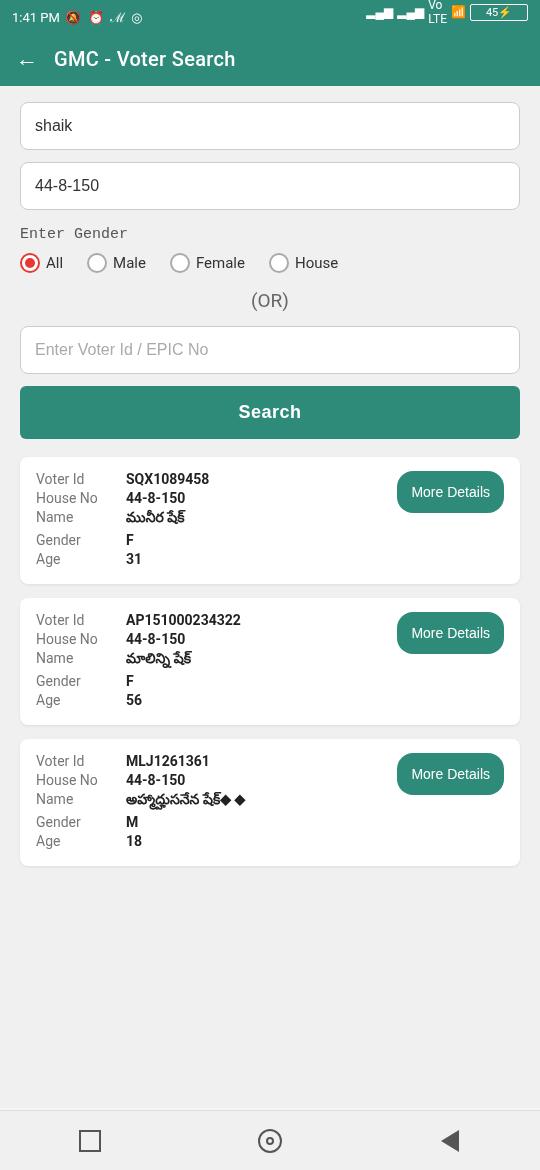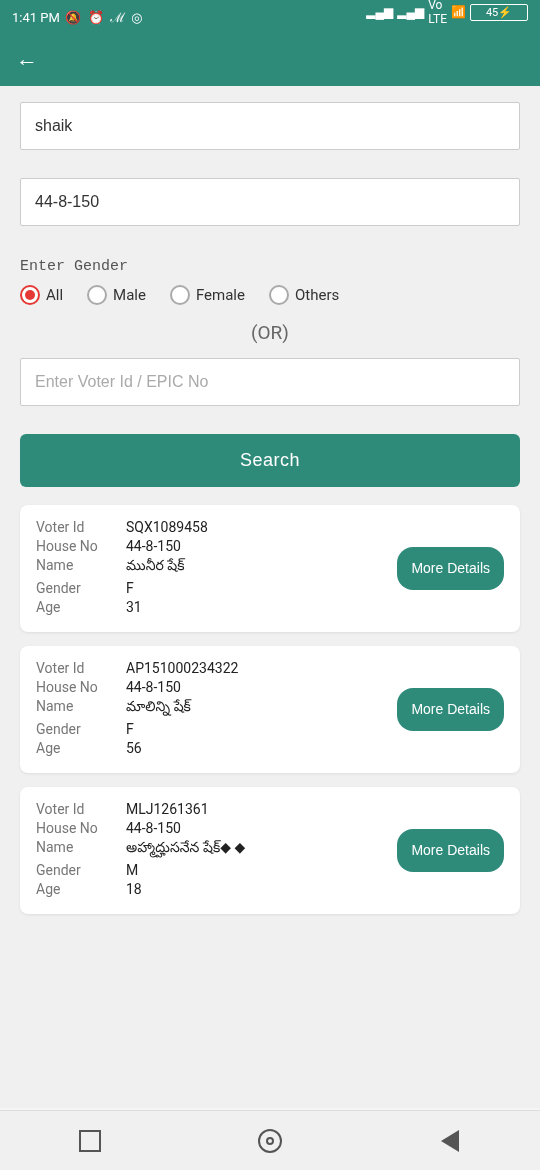--- a/index.html
+++ b/index.html
@@ -50,27 +50,27 @@
     .main {
       padding: 16px 20px;
       background: #f0f0f0;
       min-height: calc(1170px - 32px - 56px - 60px);
     }
 
     
     .input-field {
       width: 100%;
       border: 1.5px solid #ccc;
-      border-radius: 2px;
+      border-radius: 8px;
       padding: 14px 14px;
       font-size: 16px;
       background: #fff;
       color: #333;
       outline: none;
-      margin-bottom: 28px;
+      margin-bottom: 12px;
     }
     .input-field::placeholder { color: #aaa; }
 
     
     .gender-label {
       font-size: 15px;
       color: #555;
       margin-bottom: 10px;
       margin-top: 4px;
       font-family: Liberation Mono, monospace;
@@ -121,51 +121,51 @@
 
     
     .search-btn {
       width: 100%;
       background: #2e8b7a;
       color: #fff;
       border: none;
       border-radius: 6px;
       padding: 16px;
       font-size: 18px;
-      font-weight: 400;
+      font-weight: 700;
       cursor: pointer;
       margin-bottom: 18px;
       letter-spacing: 0.5px;
     }
 
     
     .result-card {
       background: #fff;
       border-radius: 8px;
       padding: 14px 16px;
       margin-bottom: 14px;
       display: flex;
-      align-items: center;
+      align-items: flex-start;
       justify-content: space-between;
       box-shadow: 0 1px 3px rgba(0,0,0,0.08);
     }
     .result-info { flex: 1; }
     .result-row {
       display: flex;
       margin-bottom: 3px;
       font-size: 14px;
     }
     .result-key {
       color: #777;
       width: 90px;
       flex-shrink: 0;
     }
     .result-val {
       color: #222;
-      font-weight: 400;
+      font-weight: 700;
     }
     .more-details-btn {
       background: #2e8b7a;
       color: #fff;
       border: none;
       border-radius: 16px;
       padding: 12px 14px;
       font-size: 14px;
       font-weight: 500;
       cursor: pointer;
@@ -240,20 +240,21 @@
     <span>▂▄▆</span>
     <span>▂▄▆</span>
     <span style="font-size:12px;">Vo<br>LTE</span>
     <span>📶</span>
     <span style="border:1.5px solid #fff;border-radius:2px;padding:1px 15px;font-size:11px;">45⚡</span>
   </div>
 </div>
 
 <div class="header">
   <span class="header-back">←</span>
+  <span class="header-title">GMC - Voter Search</span>
 </div>
 
 <div class="main">
 
   
   <input class="input-field" type="text" value="shaik" style="">
 
   
   <input class="input-field" type="text" value="44-8-150" style="">
 
@@ -271,21 +272,21 @@
     <label class="radio-option">
       <div class="radio-circle"></div>
       <span class="radio-text">Male</span>
     </label>
     <label class="radio-option">
       <div class="radio-circle"></div>
       <span class="radio-text">Female</span>
     </label>
     <label class="radio-option">
       <div class="radio-circle"></div>
-      <span class="radio-text">Others</span>
+      <span class="radio-text">House</span>
     </label>
   </div>
 
   
   <div class="or-divider">(OR)</div>
 
   
   <input class="input-field" type="text" placeholder="Enter Voter Id / EPIC No" style="">
 
   

